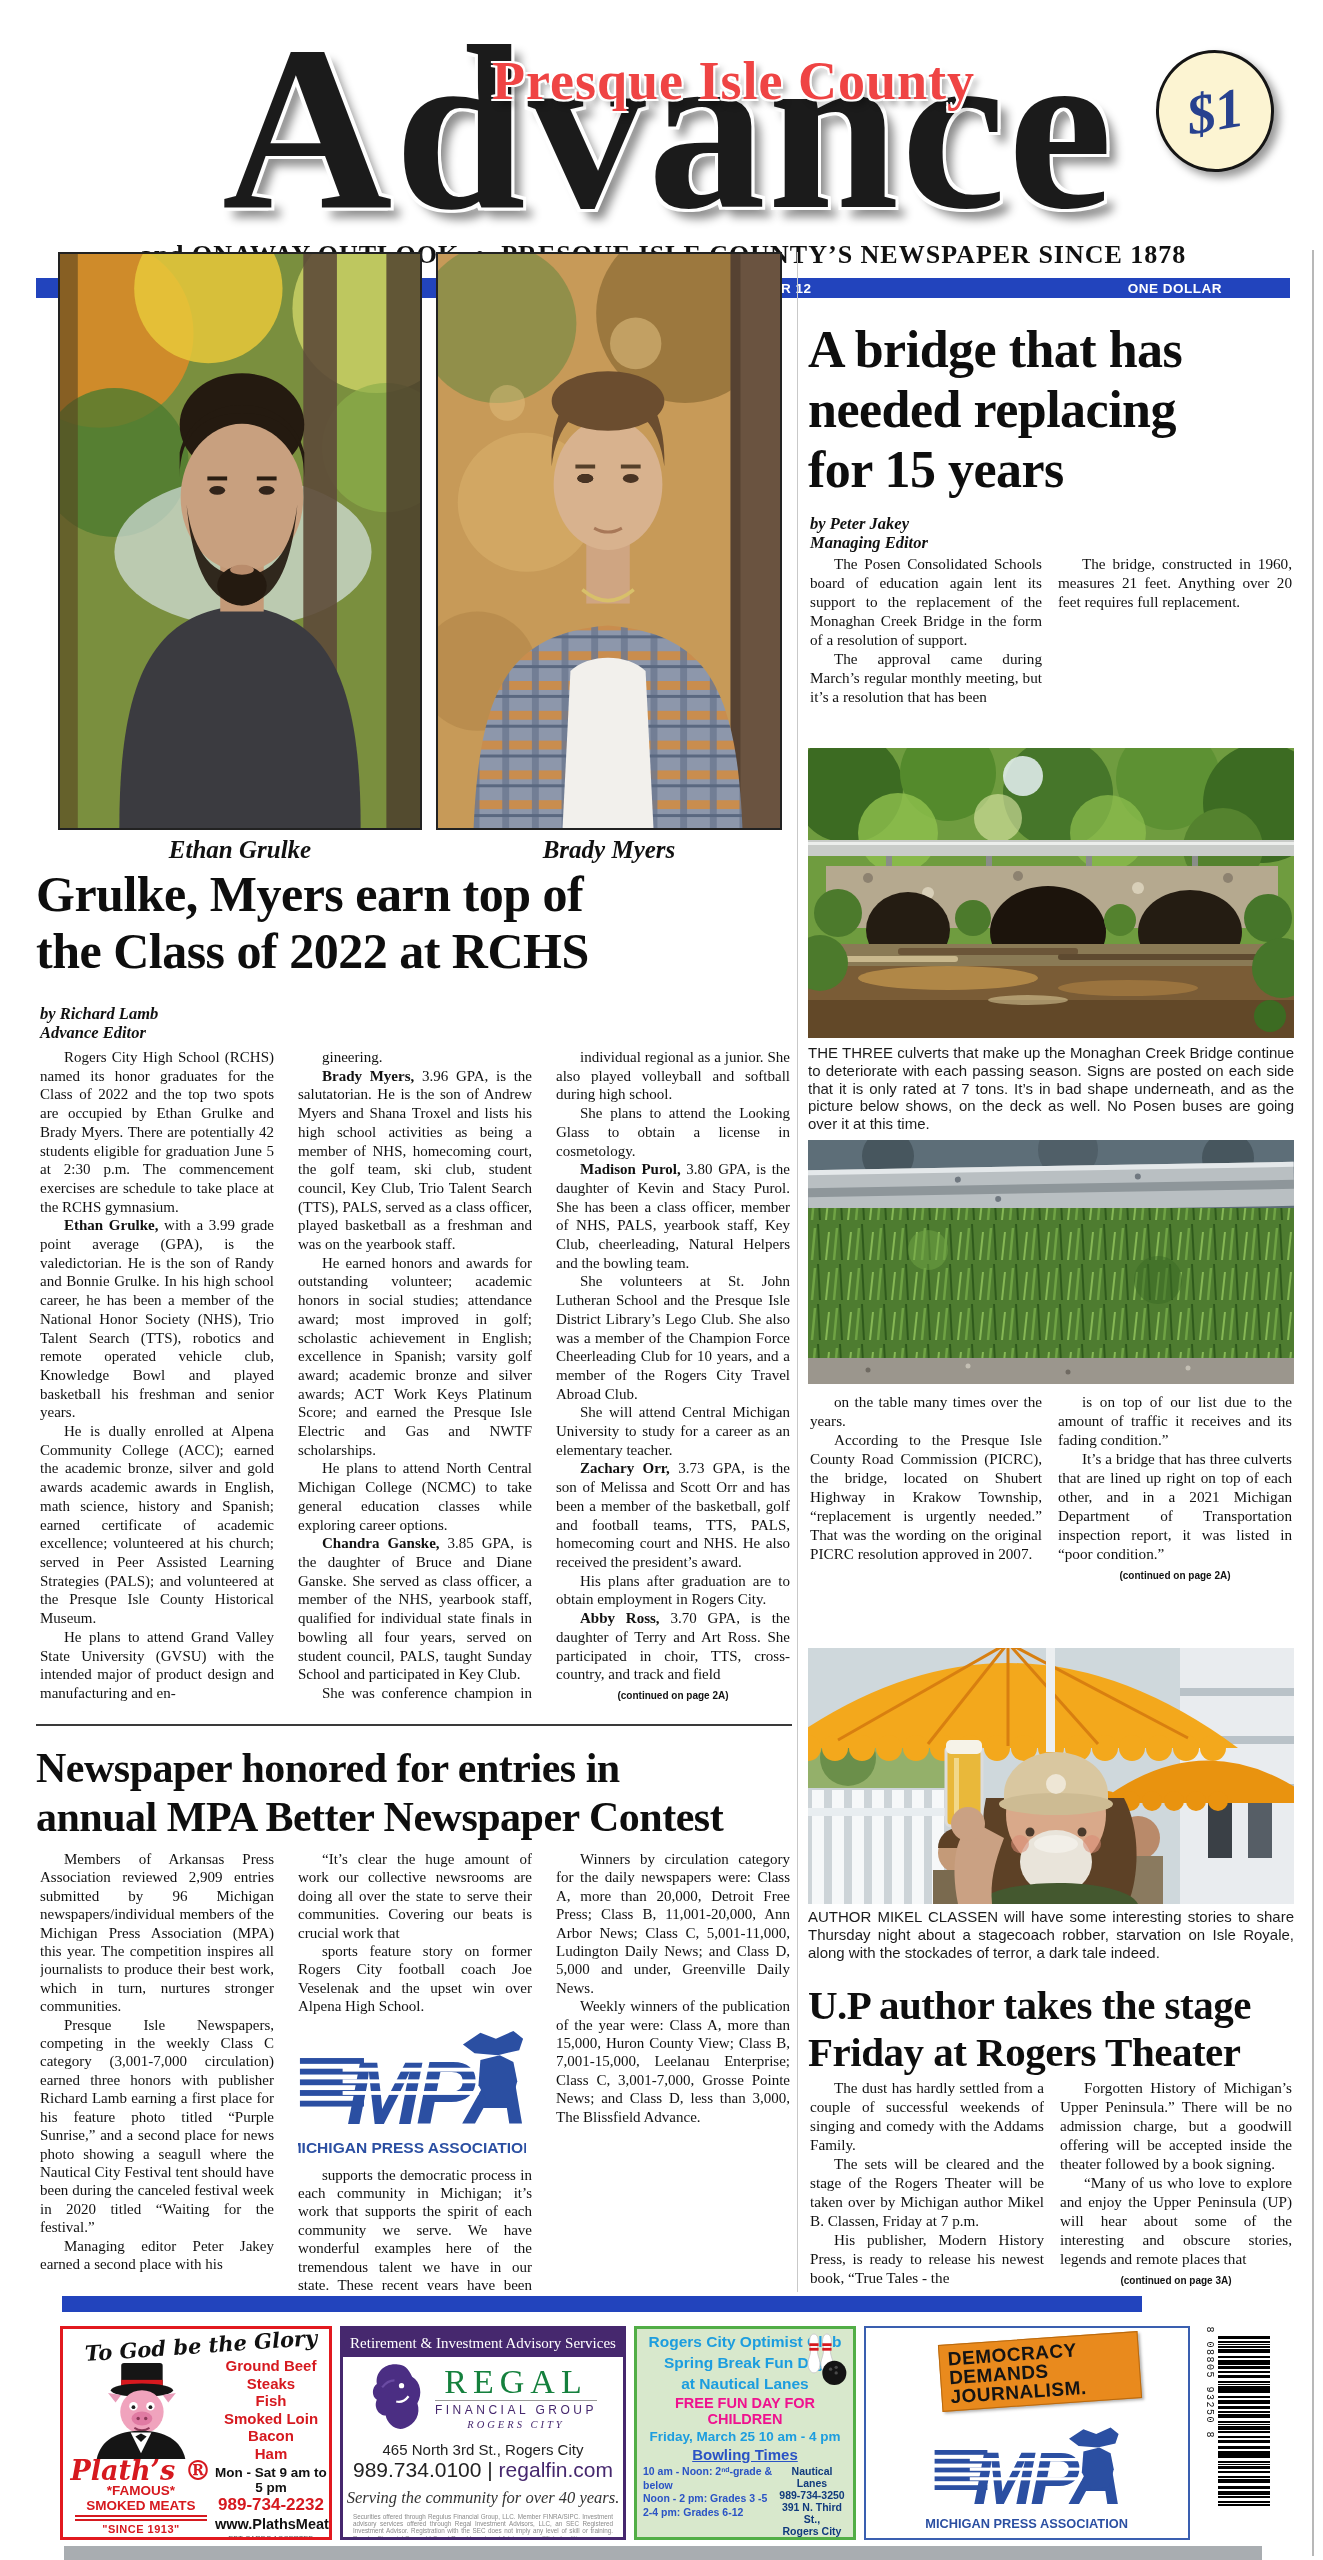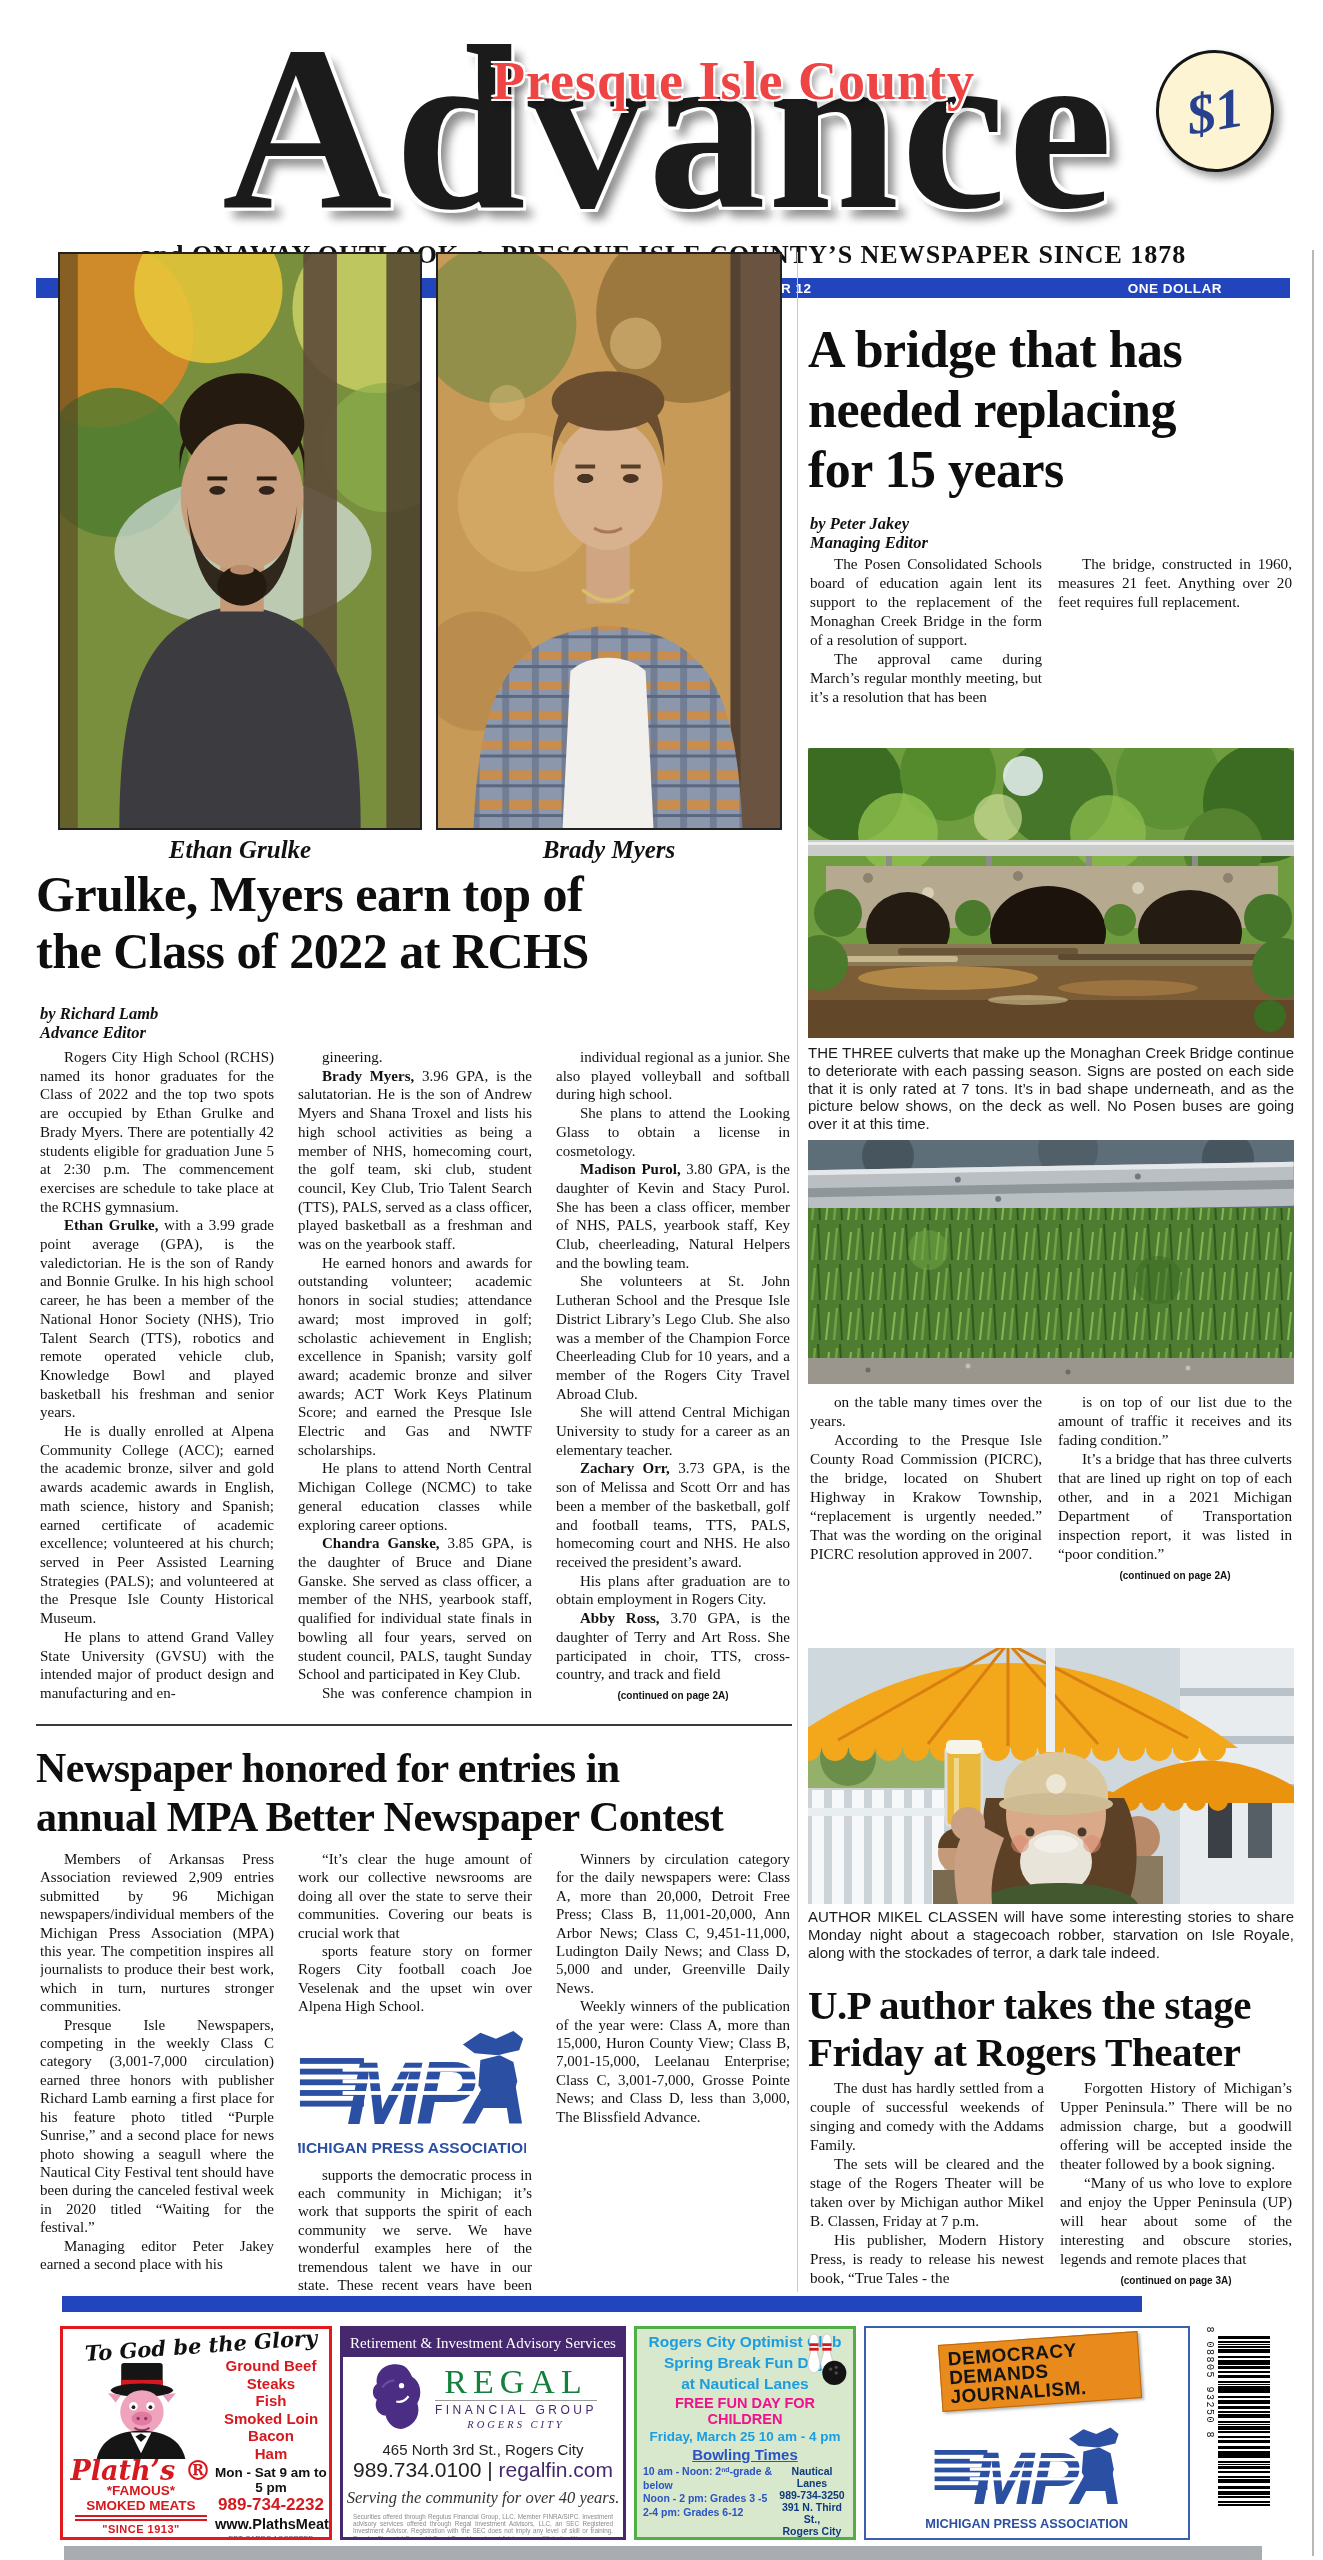--- a/index.html
+++ b/index.html
@@ -233,21 +233,21 @@
         <path d="M10,20 L28,8 L44,14 L62,6 L72,14 L68,26 L46,31 L22,29 Z"></path>
         <path d="M28,36 L48,31 L62,38 L66,58 L60,80 L38,84 L26,62 Z"></path>
       </g>
       <text x="117" y="138" text-anchor="middle" font-family="Liberation Sans, sans-serif" font-size="16" font-weight="bold" fill="#2b4fa2">MICHIGAN PRESS ASSOCIATION</text>
     </svg>
     <div>
         <p>supports the democratic process in each community in Michigan; it’s work that supports the spirit of each community we serve. We have wonderful examples here of the tremendous talent we have in our state. These recent years have been difficult, but we will</p>
       </div>
   </div>
   <div class="cols body-mpa" style="left:556px;top:1850px;width:234px;height:440px;">
-      <p>Winners by circulation category for the daily newspapers were: Class A, more than 20,000, Detroit Free Press; Class B, 11,001-20,000, Ann Arbor News; Class C, 9,451-11,000, Ludington Daily News; and Class D, 5,000 and under, Greenville Daily News.</p>
+      <p>Winners by circulation category for the daily newspapers were: Class A, more than 20,000, Detroit Free Press; Class B, 11,001-20,000, Ann Arbor News; Class C, 5,001-11,000, Ludington Daily News; and Class D, 5,000 and under, Greenville Daily News.</p>
       <p>Weekly winners of the publication of the year were: Class A, more than 15,000, Huron County View; Class B, 7,001-15,000, Leelanau Enterprise; Class C, 3,001-7,000, Grosse Pointe News; and Class D, less than 3,000, The Blissfield Advance.</p>
     </div>
 
   <div class="vrule" style="left:797px;top:252px;width:1px;height:2040px;"></div>
 
   <div class="headline" style="left:808px;top:320px;width:492px;font-size:52px;line-height:60px;">A bridge that has<br>needed replacing<br>for 15 years</div>
   <div class="byline" style="left:810px;top:514px;">
     <div>by Peter Jakey</div>
     <div>Managing Editor</div>
   </div>
@@ -419,21 +419,21 @@
       <circle cx="212" cy="196" r="9" fill="#d98a74" opacity=".55"></circle>
         <circle cx="284" cy="196" r="9" fill="#d98a74" opacity=".55"></circle>
       <path d="M170,256 C184,228 316,228 330,256 Z" fill="#44582f"></path>
       <rect x="138" y="98" width="36" height="80" rx="5" fill="#e9b83a" stroke="#dcdcdc" stroke-width="3"></rect>
       <rect x="138" y="92" width="36" height="14" rx="5" fill="#f6f3e8"></rect>
       <rect x="146" y="110" width="5" height="60" fill="#f2d88a"></rect>
       <path d="M150,256 C142,214 148,186 166,174 L196,190 C186,216 182,234 184,256 Z" fill="#caa183"></path>
       <circle cx="160" cy="176" r="17" fill="#caa183"></circle>
     </svg>
   </div>
-  <div class="caption" style="left:808px;top:1908px;width:486px;">AUTHOR MIKEL CLASSEN will have some interesting stories to share Monday night about a stagecoach robber, starvation on Isle Royale, along with the stockades of terror, a dark tale indeed.</div>
+  <div class="caption" style="left:808px;top:1908px;width:486px;">AUTHOR MIKEL CLASSEN will have some interesting stories to share Thursday night about a stagecoach robber, starvation on Isle Royale, along with the stockades of terror, a dark tale indeed.</div>
 
   <div class="headline" style="left:808px;top:1982px;width:492px;font-size:41px;line-height:47px;">U.P author takes the stage<br>Friday at Rogers Theater</div>
   <div class="cols body-bridge" style="left:810px;top:2078px;width:234px;height:230px;">
       <p>The dust has hardly settled from a couple of successful weekends of singing and comedy with the Addams Family.</p>
       <p>The sets will be cleared and the stage of the Rogers Theater will be taken over by Michigan author Mikel B. Classen, Friday at 7 p.m.</p>
       <p>His publisher, Modern History Press, is ready to release his newest book, “True Tales - the</p>
     </div>
   <div class="cols body-bridge" style="left:1060px;top:2078px;width:232px;height:230px;">
       <p>Forgotten History of Michigan’s Upper Peninsula.” There will be no admission charge, but a goodwill offering will be accepted inside the theater followed by a book signing.</p>
       <p>“Many of us who love to explore and enjoy the Upper Peninsula (UP) will hear about some of the interesting and obscure stories, legends and remote places that</p>

